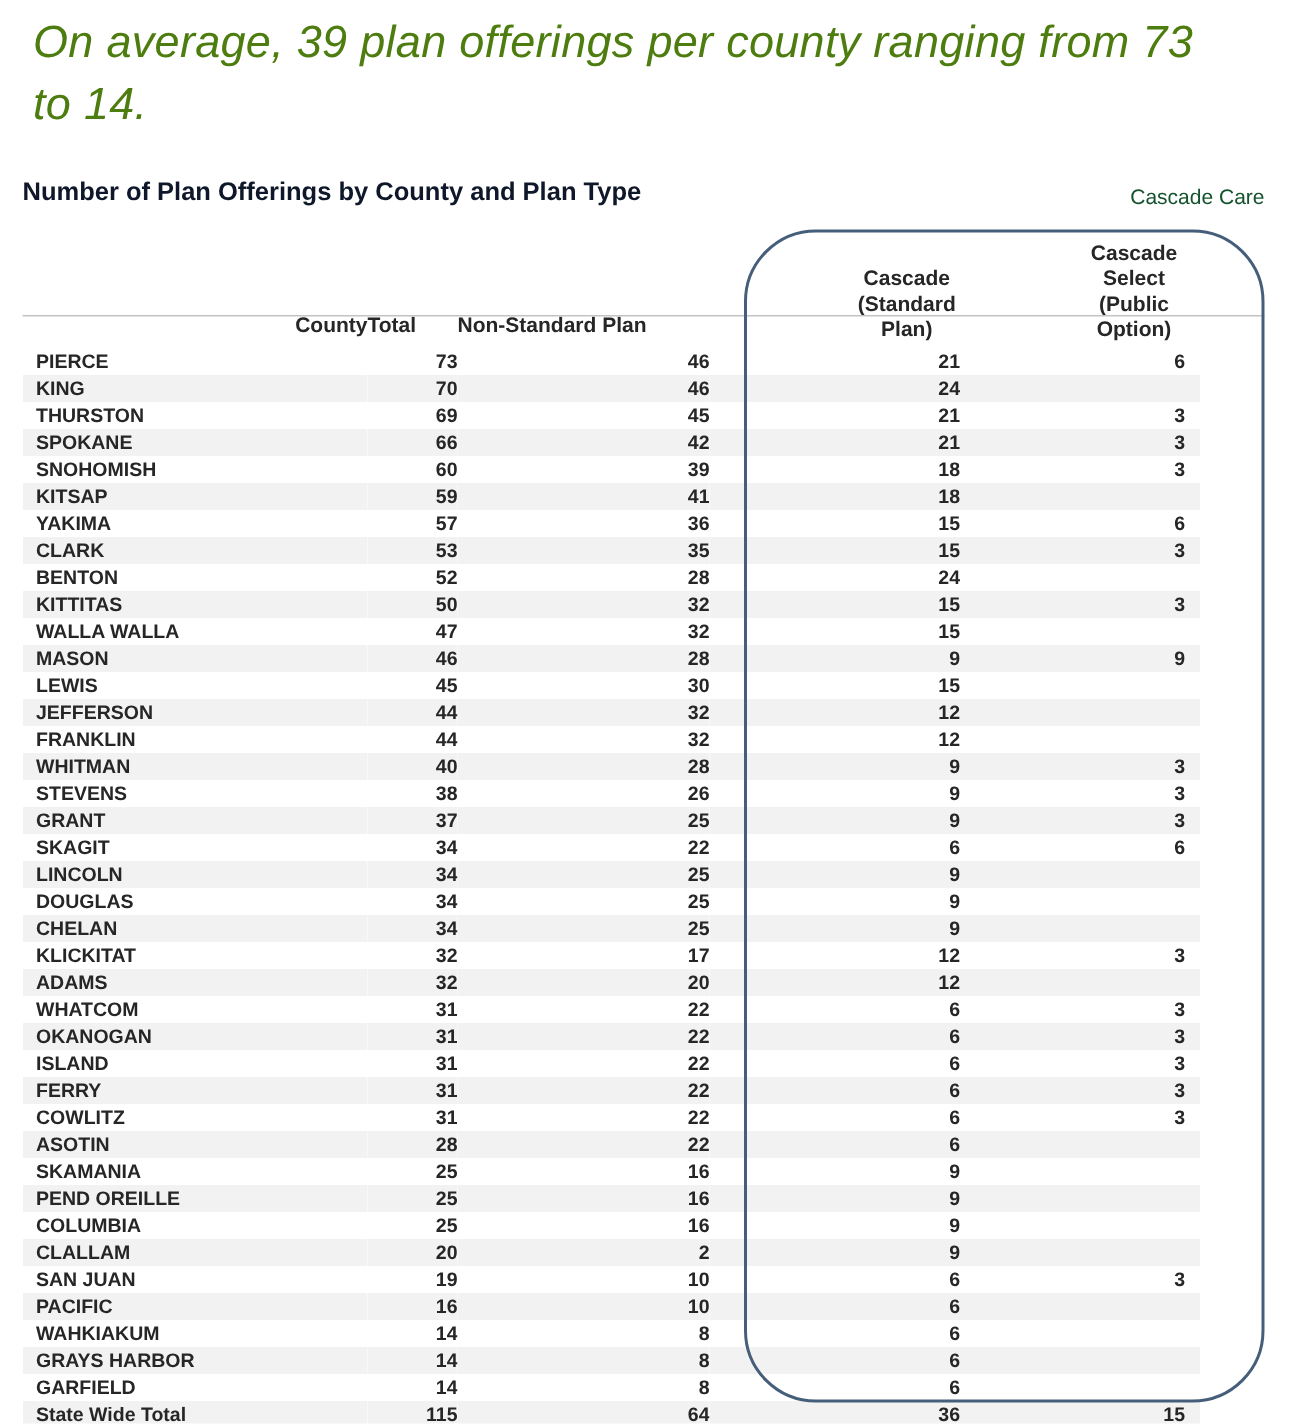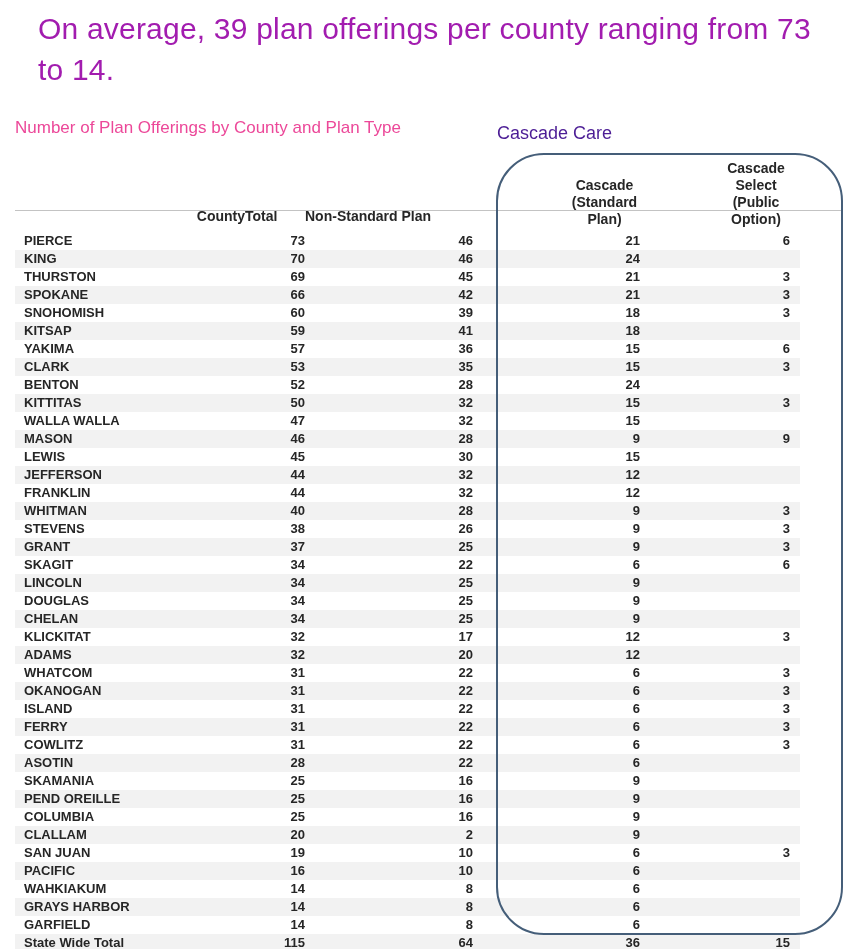--- a/index.html
+++ b/index.html
@@ -1,31 +1,31 @@
 <!DOCTYPE html>
 <html><head>
 <meta charset="utf-8">
 <style>
   html, body { margin:0; padding:0; }
   body {
     width:862px; height:949px; background:#ffffff; position:relative;
     font-family:"Liberation Sans", sans-serif; overflow:hidden;
   }
   .headline {
-    position:absolute; left:38px; top:8px; width:820px;
+    position:absolute; left:22px; top:8px; width:820px;
     font-size:30px; line-height:41px; font-weight:400;
-    color:#a21caf; letter-spacing:0.2px;
+    color:#4d7c0f; letter-spacing:0.2px;font-style:italic;
   }
   .table-title {
     position:absolute; left:15px; top:118px;
-    font-size:17px; font-weight:400; color:#ec4899;
+    font-size:17px; font-weight:700; color:#0f172a;
   }
   .care-label {
     position:absolute; left:497px; top:123px; width:346px;
-    text-align:left; font-size:18px; font-weight:400; color:#4c1d95;
+    text-align:right; font-size:14px; font-weight:400; color:#14532d;
   }
   .care-box {
     position:absolute; left:496px; top:153px; width:343px; height:778px;
     border:2px solid #455e79; border-radius:48px;
     pointer-events:none; z-index:5;
   }
   .header-rule {
     position:absolute; left:15px; top:210px; width:828px; height:1px;
     background:#c3c3c3; z-index:2;
   }

